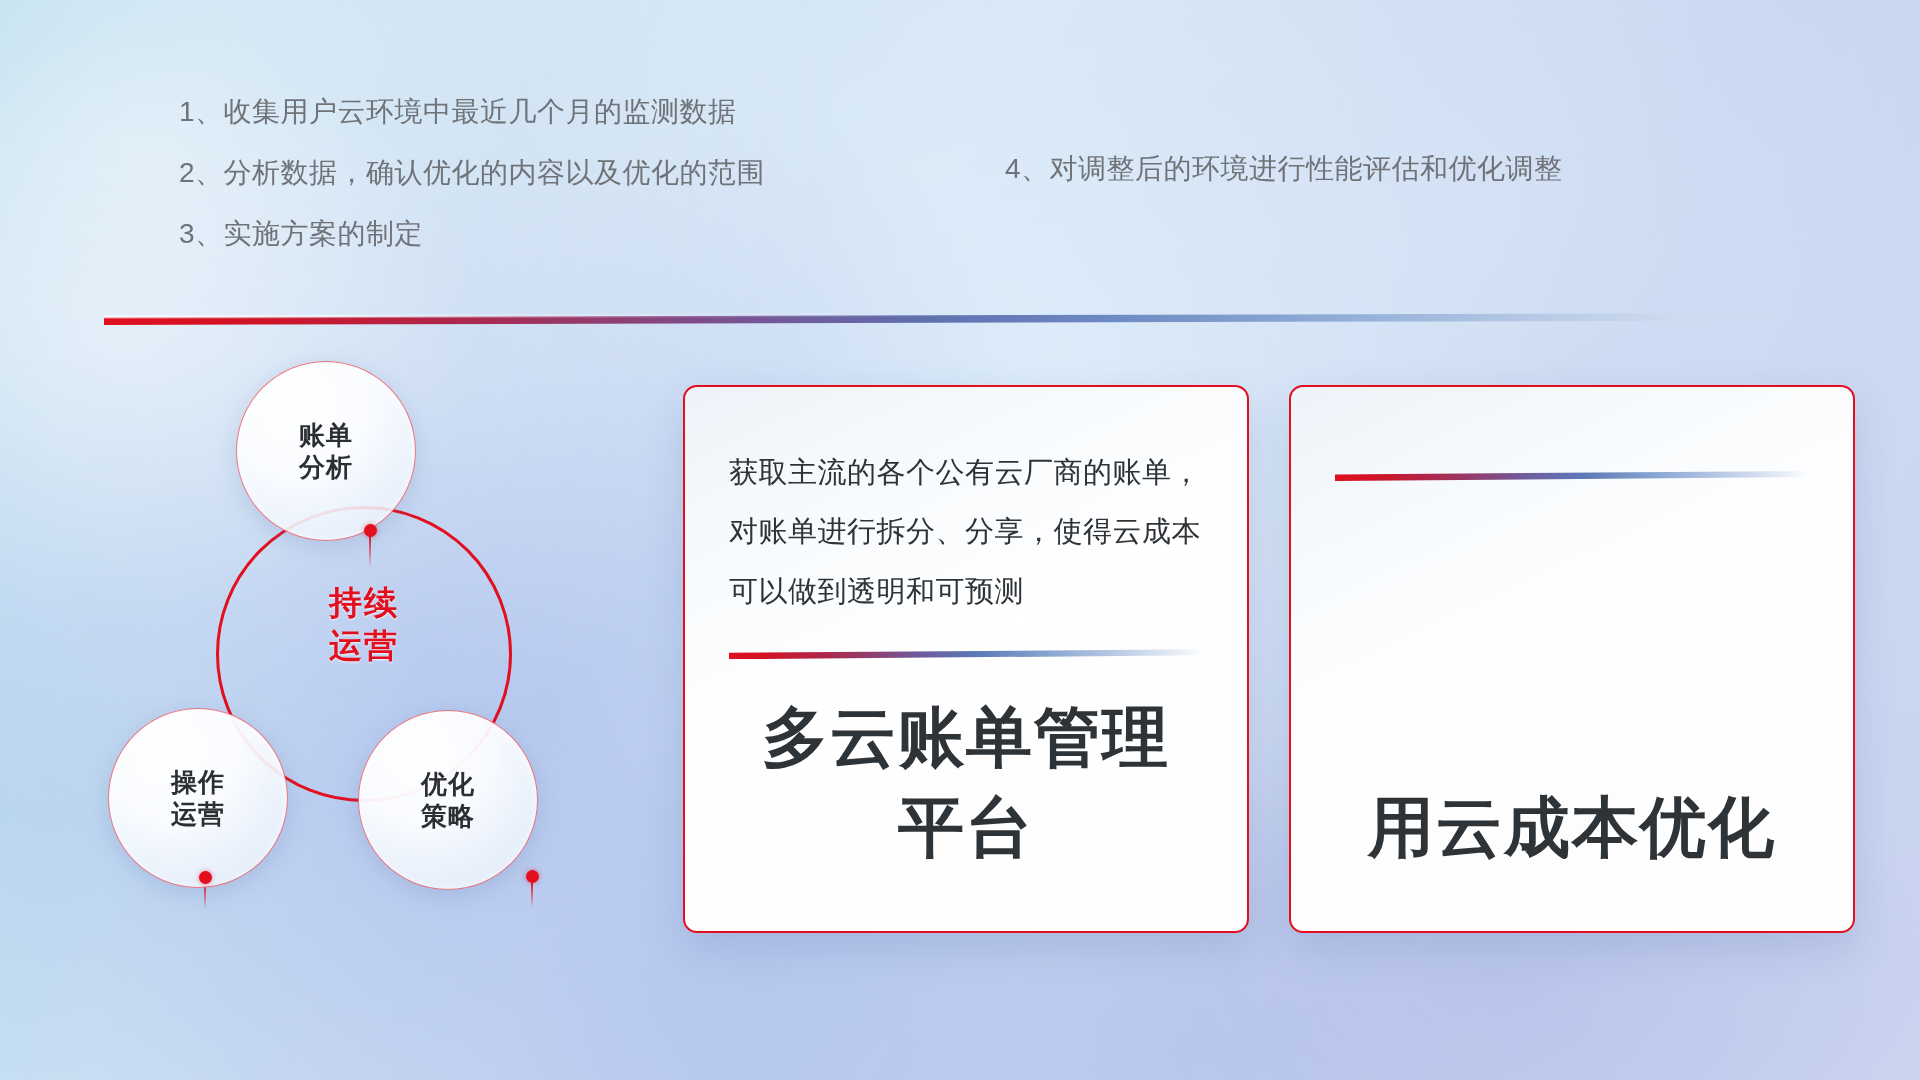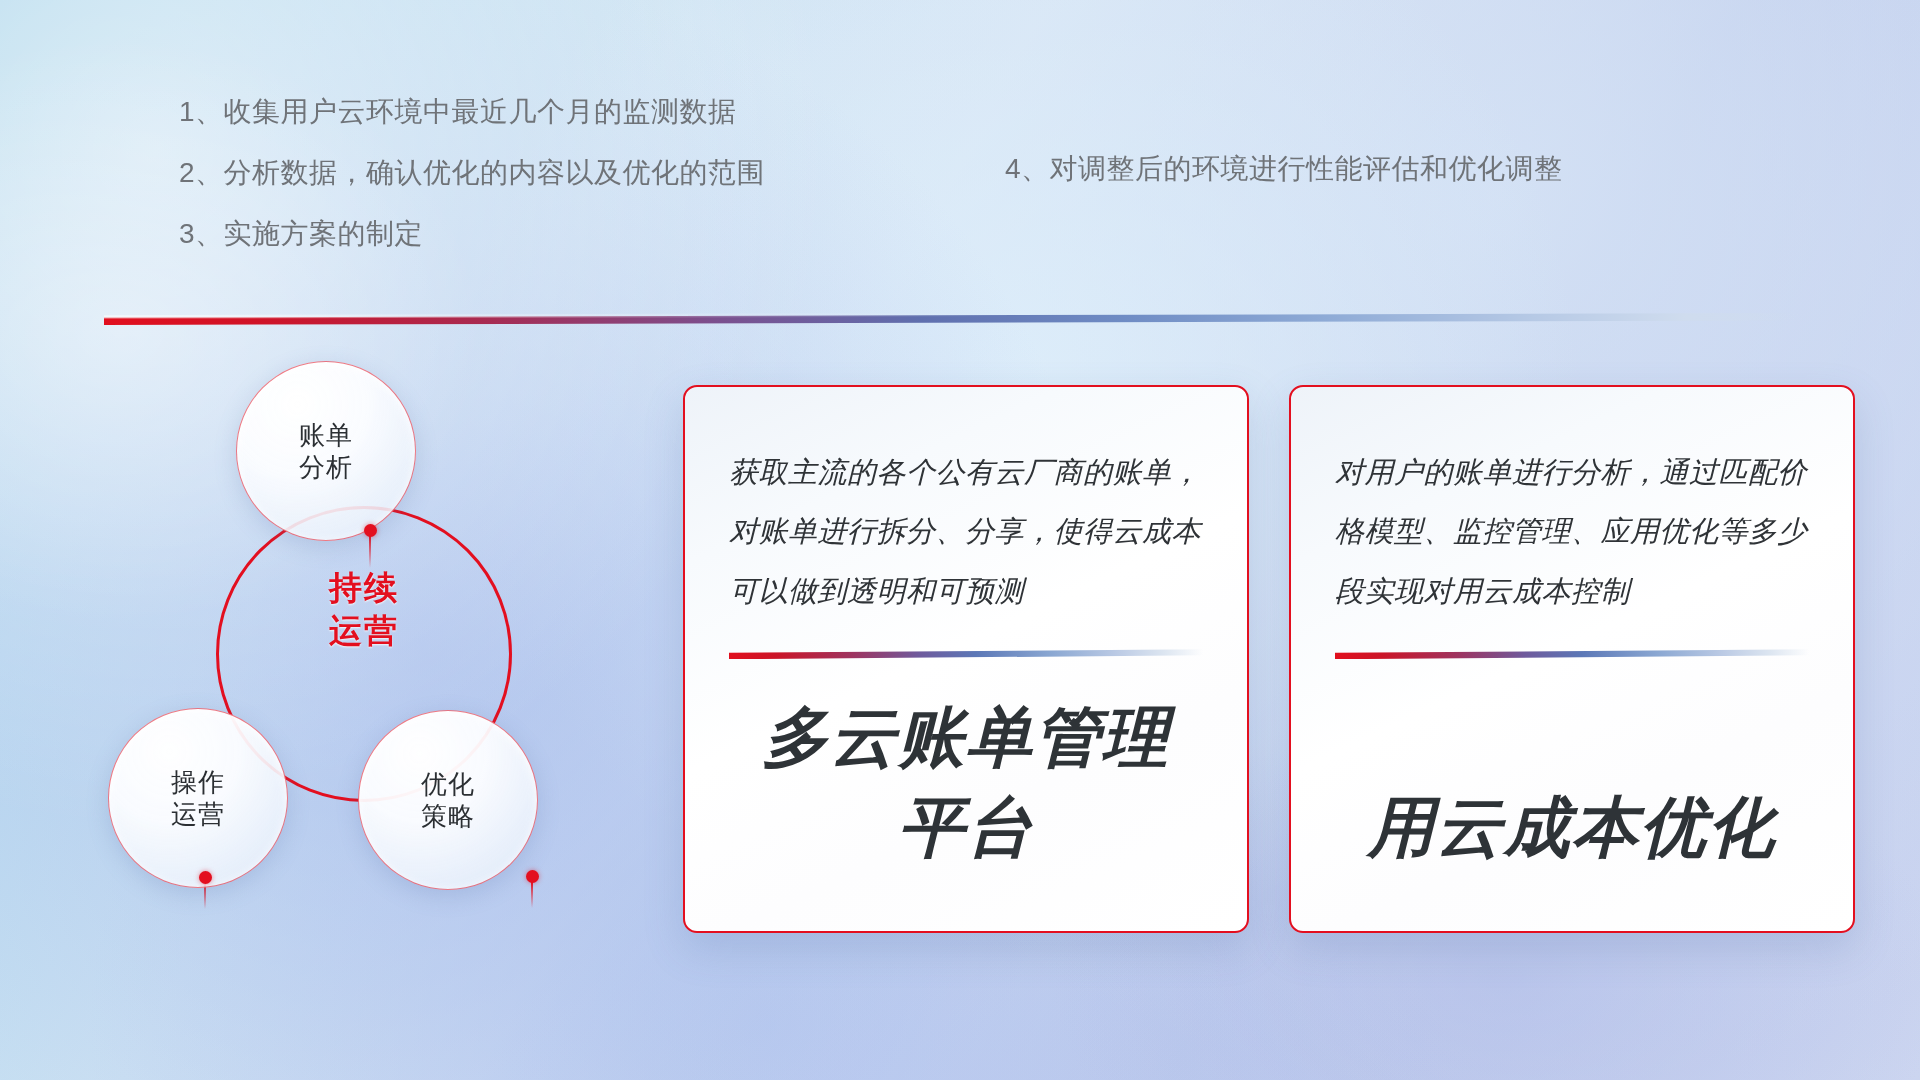--- a/index.html
+++ b/index.html
@@ -66,56 +66,55 @@
     position:absolute;border-radius:50%;
     box-sizing:border-box;
     border:1.5px solid rgba(227,15,31,.55);
     background:
       radial-gradient(circle at 34% 24%, rgba(255,255,255,.99) 0%, rgba(252,253,255,.95) 38%, rgba(238,244,252,.88) 72%, rgba(228,237,250,.82) 100%);
     box-shadow:0 6px 22px rgba(90,120,175,.22), inset 0 2px 10px rgba(255,255,255,.9);
     display:flex;align-items:center;justify-content:center;
     text-align:center;
   }
   .bubble .blabel{
-    color:#2b2f33;font-size:26px;font-weight:400;line-height:1.25;
+    color:#2b2f33;font-size:26px;font-weight:700;line-height:1.25;
     letter-spacing:1px;white-space:pre-line;
   }
   #bubble-top{left:128px;top:11px;width:180px;height:180px;}
   #bubble-left{left:0px;top:358px;width:180px;height:180px;}
   #bubble-right{left:250px;top:360px;width:180px;height:180px;}
 
   .node{
     position:absolute;width:13px;height:13px;border-radius:50%;
     background:#e30f1f;box-shadow:0 0 5px rgba(227,15,31,.5);
   }
   #node-top{left:256px;top:174px;}
   #node-left{left:91px;top:521px;}
   #node-right{left:418px;top:520px;}
   .stem{position:absolute;width:2px;background:linear-gradient(180deg,#e30f1f,rgba(227,15,31,0));}
   #stem-top{left:261px;top:186px;height:32px;}
   #stem-left{left:96px;top:533px;height:26px;}
   #stem-right{left:423px;top:532px;height:26px;}
 
   #center-label{
-    position:absolute;left:186px;top:217px;width:140px;text-align:center;
+    position:absolute;left:186px;top:232px;width:140px;text-align:center;
     color:#e30f1f;font-size:33px;font-weight:800;line-height:1.3;letter-spacing:2px;
     white-space:pre-line;
     text-shadow:0 1px 2px rgba(255,255,255,.85);
   }
 
   
   .card{
     position:absolute;top:385px;width:566px;height:548px;
     border:2px solid #e30f1f;border-radius:14px;
     background:linear-gradient(155deg,#eef3f9 0%,#f7fafd 22%,#ffffff 48%,#fdfdfe 70%,#ffffff 100%);
     box-shadow:0 16px 40px rgba(80,110,165,.20);
     box-sizing:border-box;
     display:flex;flex-direction:column;
     padding:56px 44px 30px 44px;
-    font-style:italic;
   }
   #card-1{left:683px;}
   #card-2{left:1289px;}
   .card-body{
     color:#2f3337;font-size:29px;line-height:2.05;letter-spacing:.5px;
     flex:0 0 auto;
   }
   .card-rule{
     position:relative;height:10px;margin:28px 0 0 0;
   }
@@ -180,20 +179,19 @@
 
   <div class="card" id="card-1">
     <div class="card-body">获取主流的各个公有云厂商的账单，对账单进行拆分、分享，使得云成本可以做到透明和可预测</div>
     <div class="card-rule">
       <div class="bar"></div>
     </div>
     <div class="card-title">多云账单管理平台</div>
   </div>
 
   <div class="card" id="card-2">
-    <div class="card-body">对用户的账单进行分析，通过匹配价格模型、监控管理、应用优化等多少段实现对用云成本控制</div>
     <div class="card-rule">
       <div class="bar"></div>
     </div>
     <div class="card-title">用云成本优化</div>
   </div>
 
 </div>
 
 </body></html>

